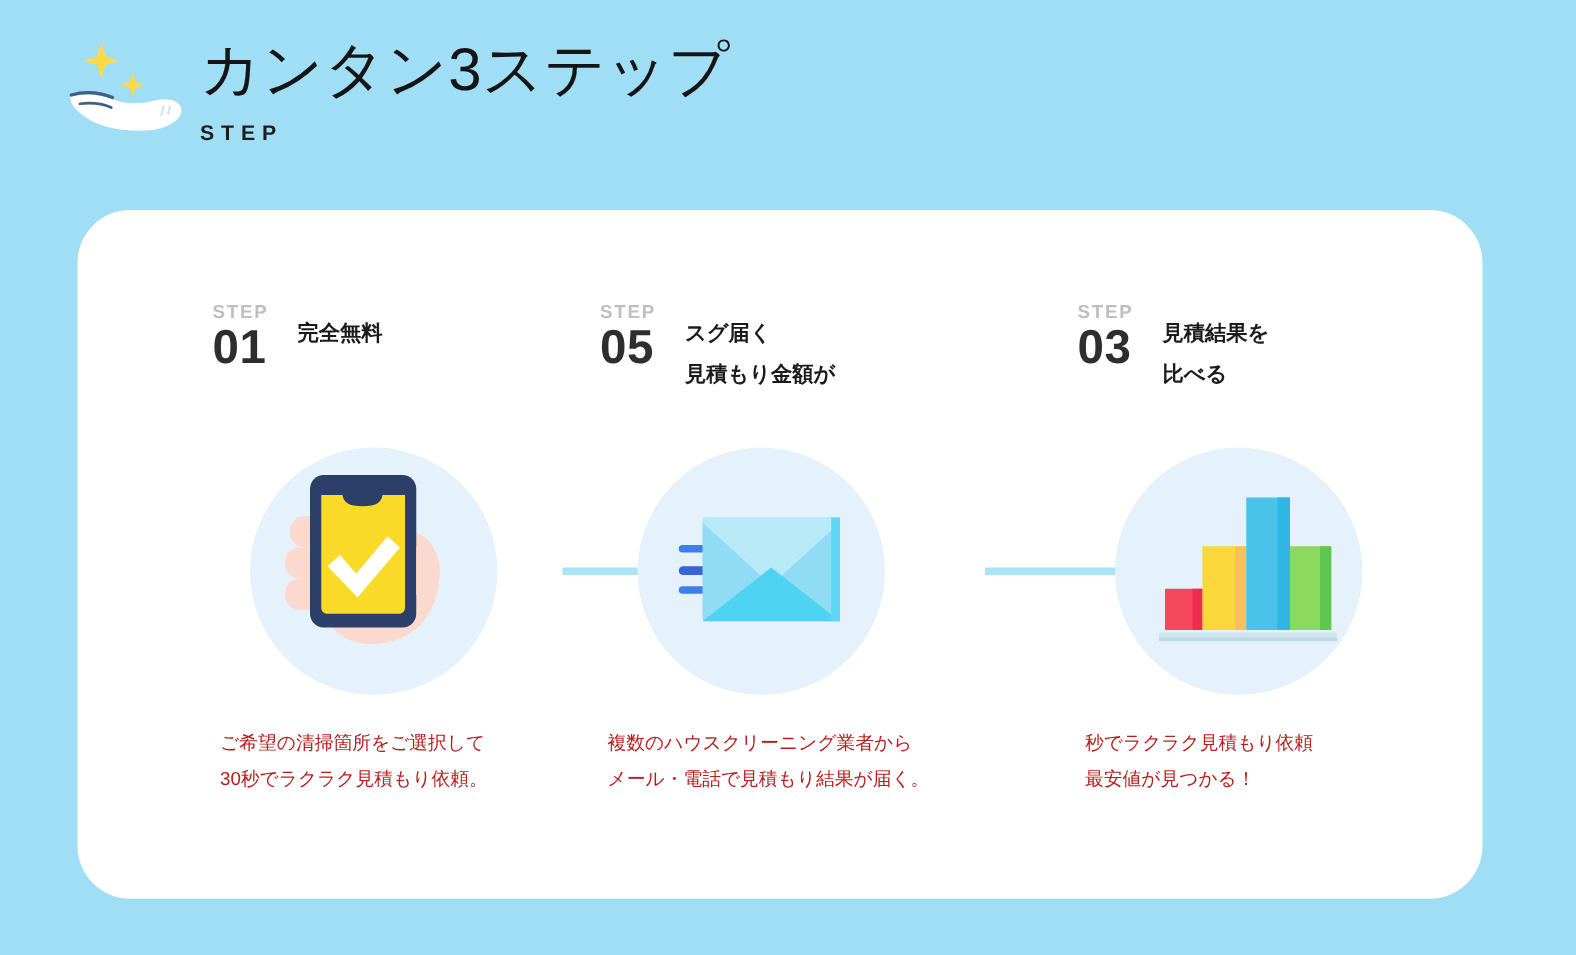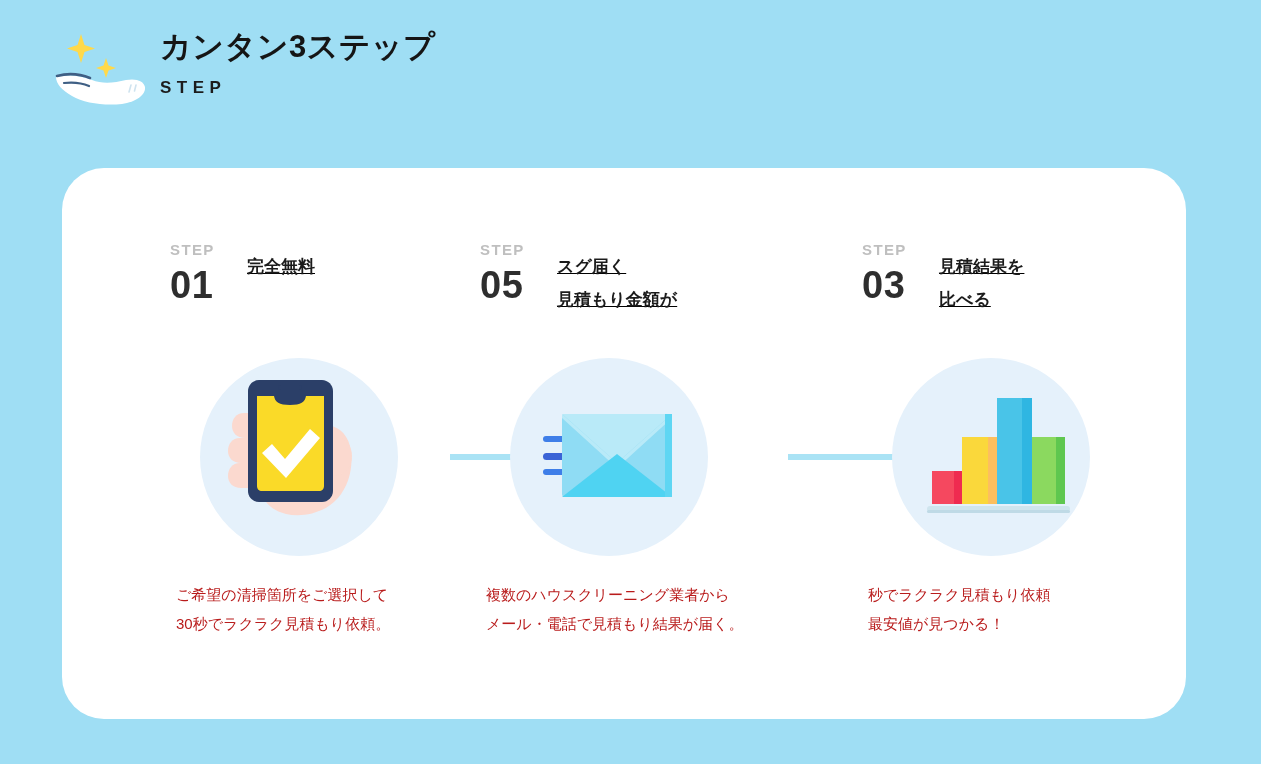--- a/index.html
+++ b/index.html
@@ -27,22 +27,22 @@
     top: 22px;
     width: 104px;
     height: 86px;
   }
   .header-text {
     position: absolute;
     left: 160px;
     top: 30px;
   }
   .header-title {
-    font-size: 31px;
-    font-weight: bold;
+    font-size: 48px;
+    font-weight: normal;
     color: #151515;
     letter-spacing: 0.5px;
     line-height: 1.12;
     white-space: nowrap;
   }
   .header-sub {
     margin-top: 13px;
     font-size: 17px;
     font-weight: bold;
     color: #1c1c1c;
@@ -90,31 +90,30 @@
     text-align: left;
   }
   .step-kicker {
     font-size: 15px;
     font-weight: bold;
     color: #bfbfbf;
     letter-spacing: 1.4px;
     line-height: 1;
   }
   .step-num {
-    margin-top: 9px;
+    margin-top: 2px;
     font-size: 38px;
     font-weight: bold;
     color: #2e2e2e;
     letter-spacing: 0.5px;
     line-height: 1.02;
   }
   .step-titles {
-    margin-left: 9px;
+    margin-left: 0;
     padding-top: 8px;
-    text-decoration: underline;
   }
   .step-title-line {
     font-size: 17px;
     font-weight: bold;
     color: #1b1b1b;
     line-height: 1.95;
     white-space: nowrap;
   }
 
   

